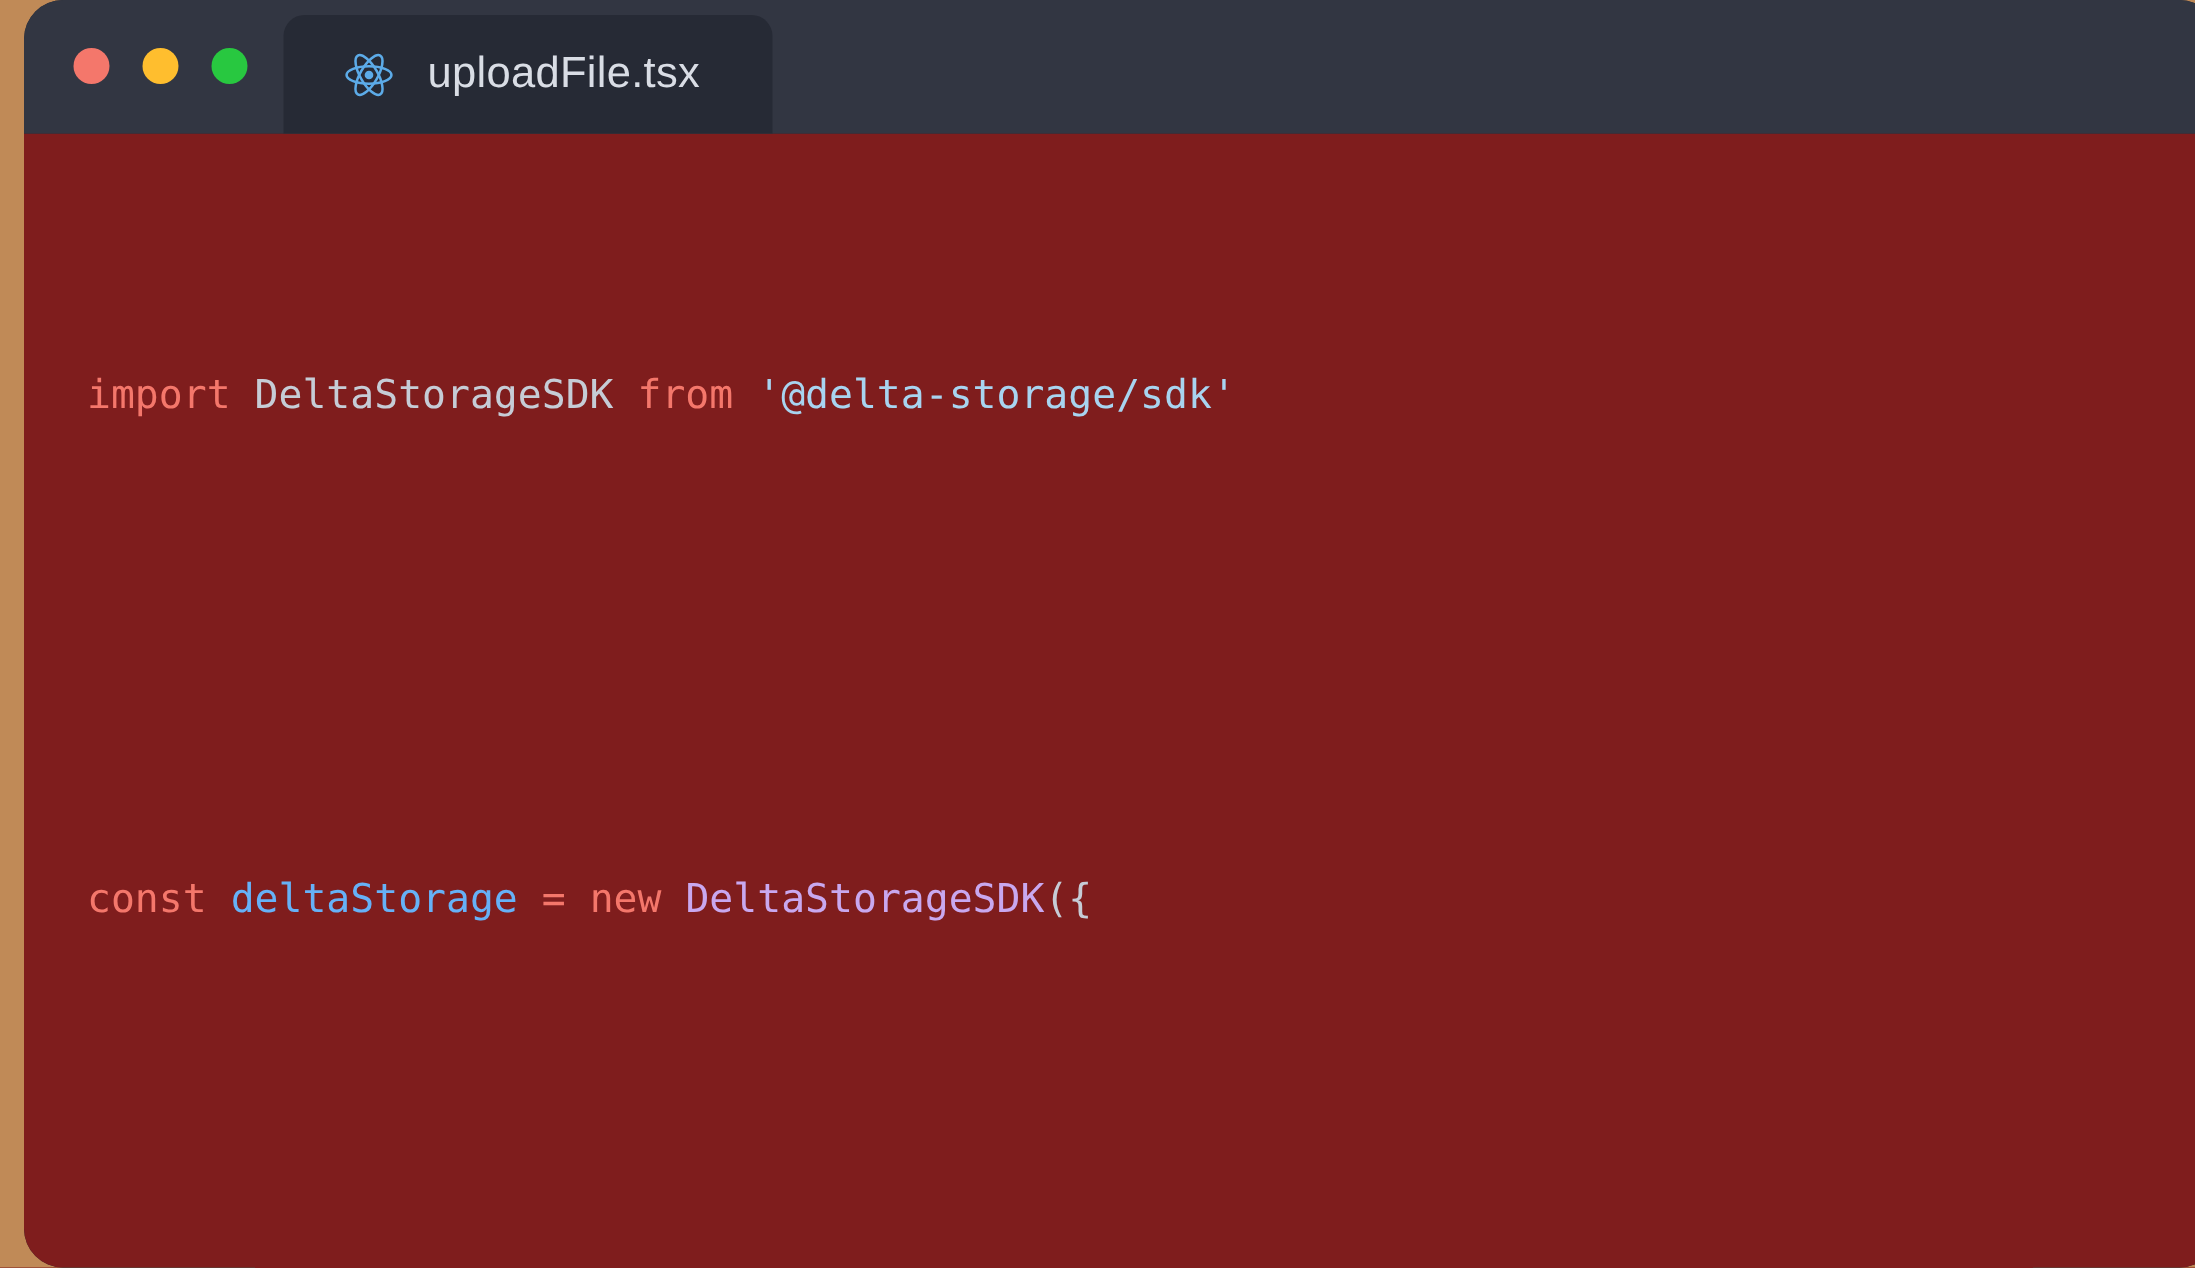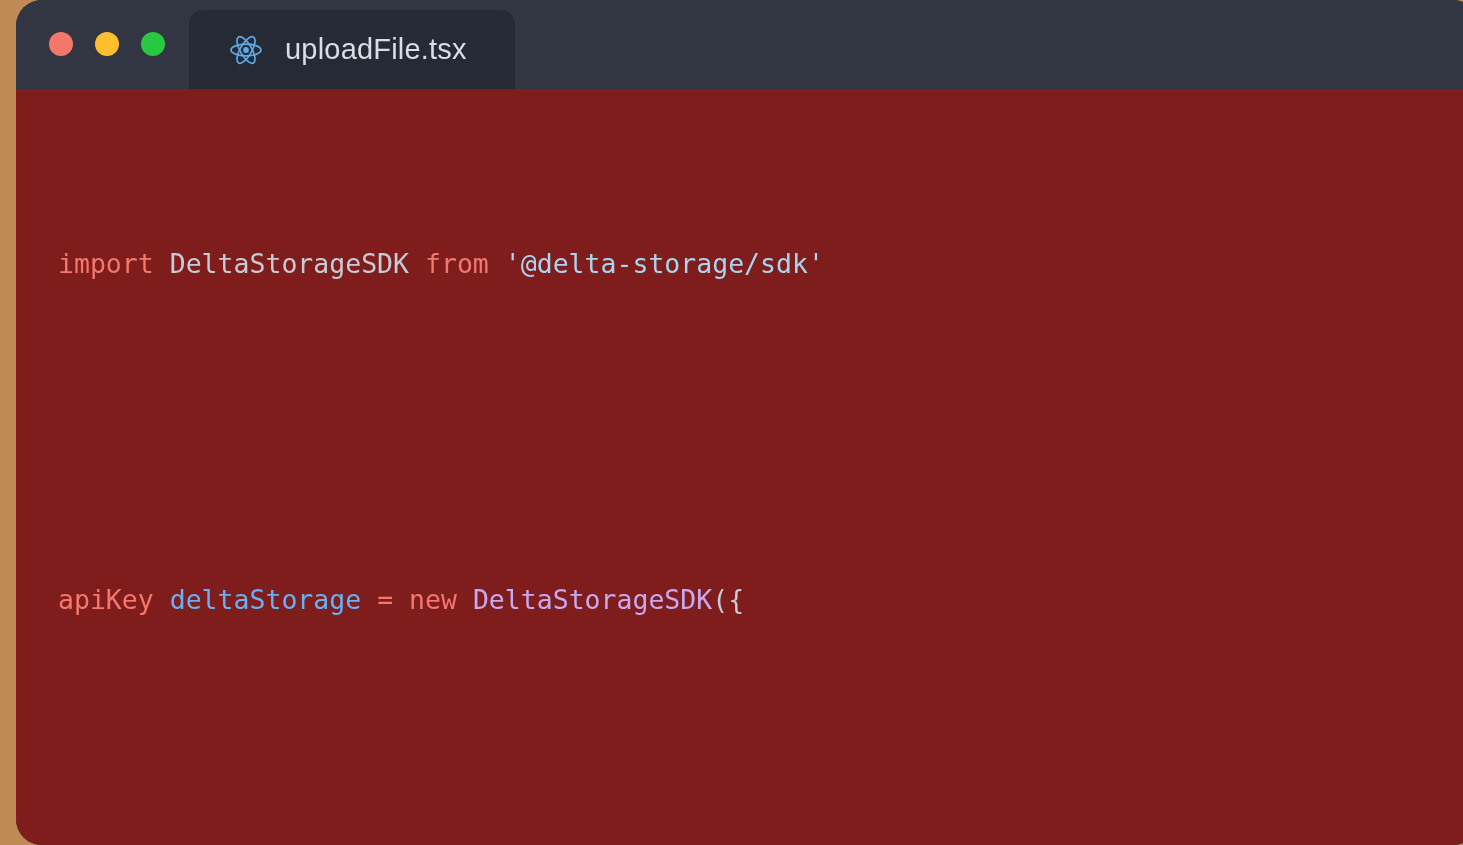--- a/index.html
+++ b/index.html
@@ -137,21 +137,21 @@
     </div>
   </div>
 
   <div class="editor">
     <div class="code">
 
       <div class="line"><span class="kw">import</span><span class="plain"> </span><span class="plain">DeltaStorageSDK</span><span class="plain"> </span><span class="kw">from</span><span class="plain"> </span><span class="str">'@delta-storage/sdk'</span></div>
 
       <div class="line">&nbsp;</div>
 
-      <div class="line"><span class="kw">apiKey</span><span class="plain"> </span><span class="var">deltaStorage</span><span class="plain"> </span><span class="op">=</span><span class="plain"> </span><span class="kw">new</span><span class="plain"> </span><span class="cls">DeltaStorageSDK</span><span class="plain">({</span></div>
+      <div class="line"><span class="kw">const</span><span class="plain"> </span><span class="var">deltaStorage</span><span class="plain"> </span><span class="op">=</span><span class="plain"> </span><span class="kw">new</span><span class="plain"> </span><span class="cls">DeltaStorageSDK</span><span class="plain">({</span></div>
 
 
       
 
       
 
       
 
       
 

